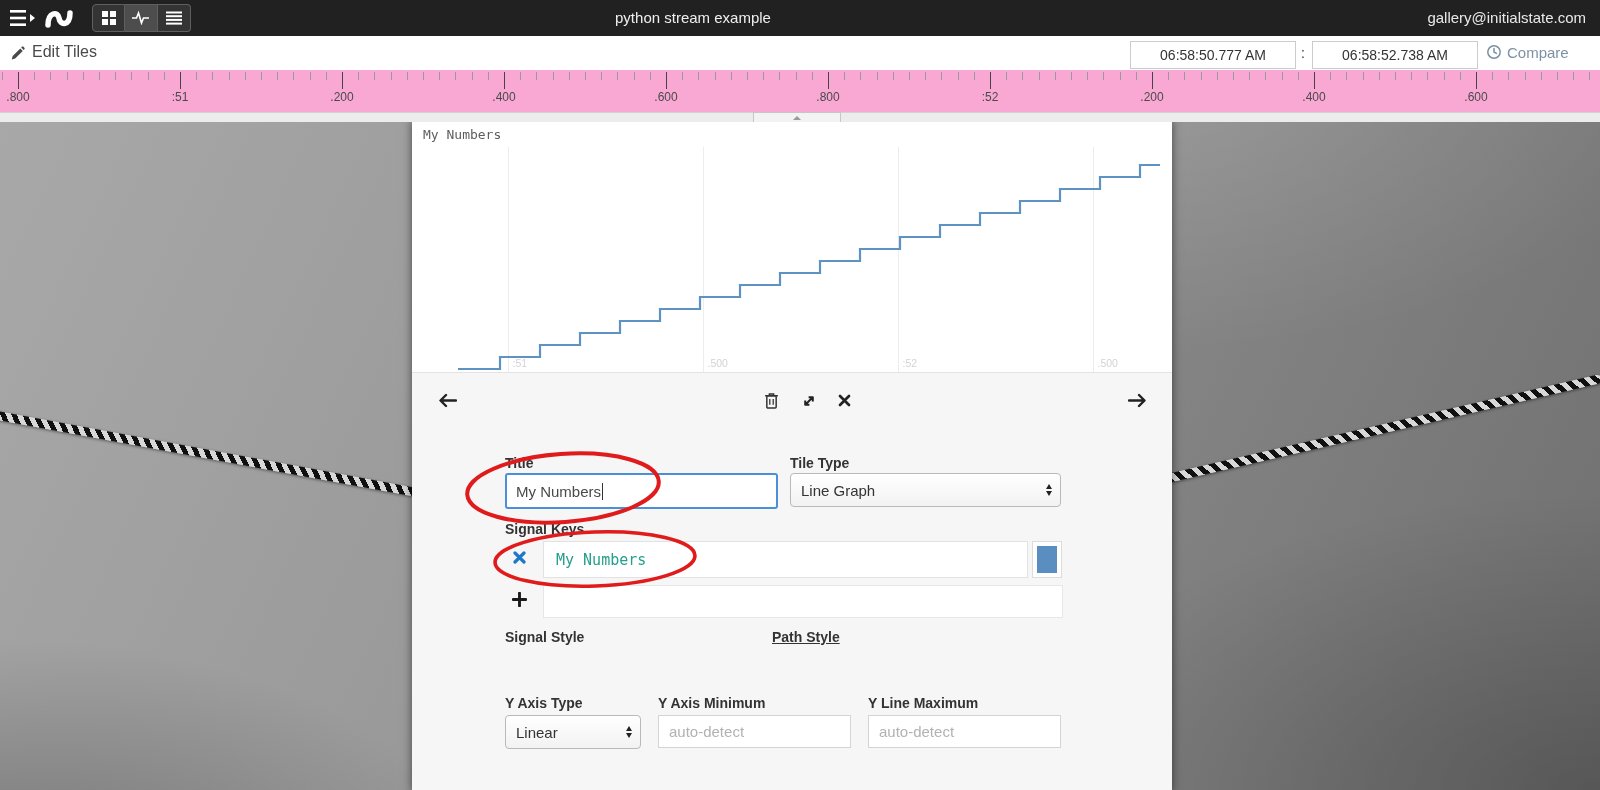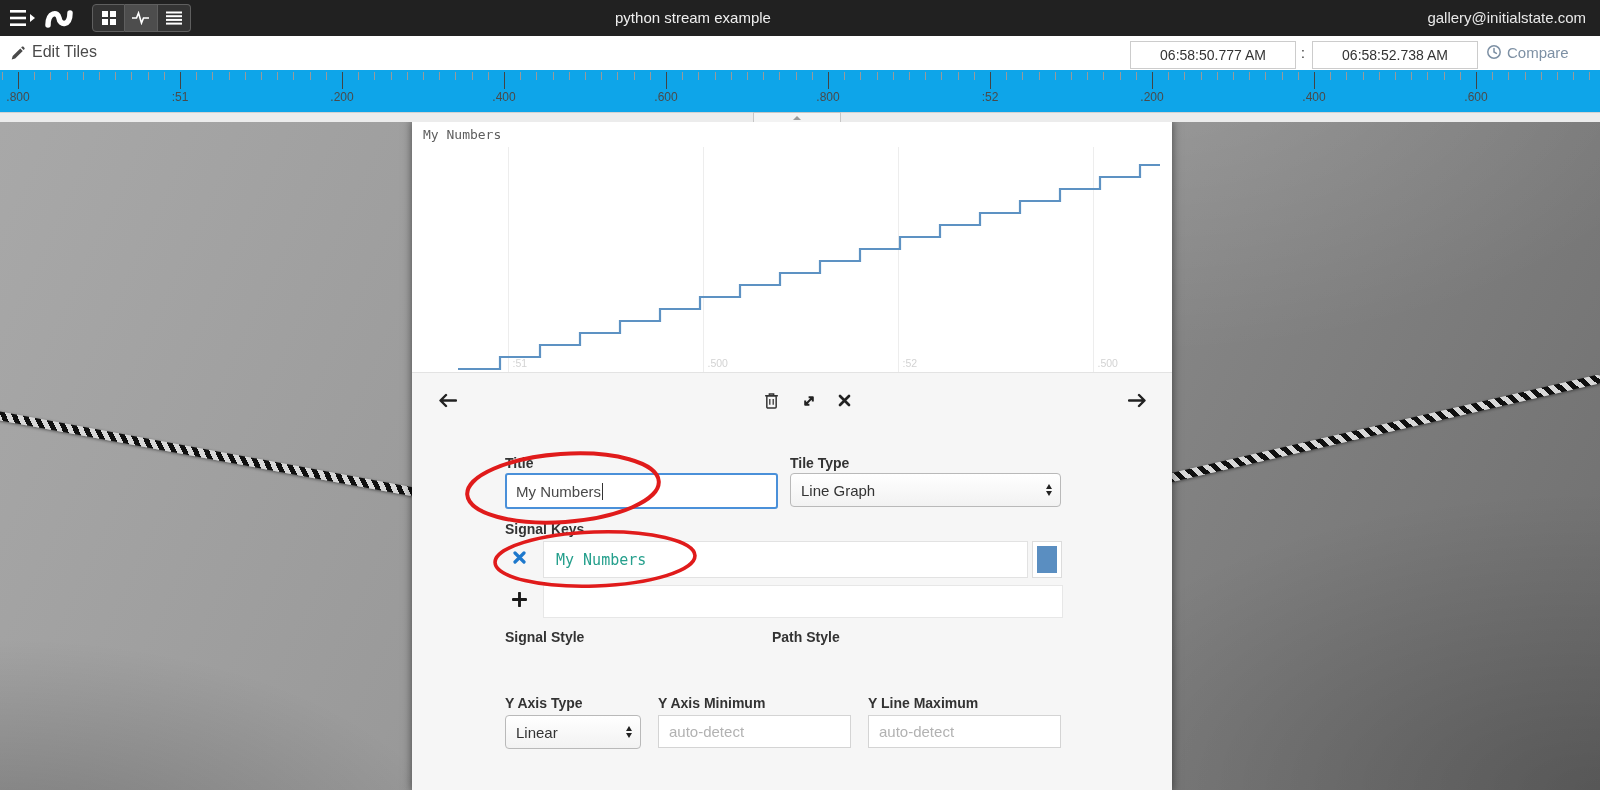--- a/index.html
+++ b/index.html
@@ -26,21 +26,21 @@
   .edit-tiles{position:absolute;left:10px;top:7px;display:flex;align-items:flex-end;gap:7px;
               color:#4a4a4a;font-size:16px;cursor:pointer;}
   .time-box{position:absolute;top:5px;height:26px;line-height:26px;border:1px solid #ccc;
             background:#fff;width:164px;text-align:center;font-size:14px;color:#333;
             font-family:"Liberation Sans",sans-serif;box-sizing:content-box;padding:0;}
   .time-colon{position:absolute;top:9px;left:1301px;color:#333;font-size:14px;}
   .compare{position:absolute;left:1486px;top:8px;display:flex;align-items:flex-start;gap:5px;
            color:#7d90a4;font-size:15px;cursor:pointer;}
 
   
-  .ruler{position:absolute;top:70px;left:0;width:1600px;height:42px;background:#0ea5e9;}
+  .ruler{position:absolute;top:70px;left:0;width:1600px;height:42px;background:#f9a8d4;}
   .tick{position:absolute;top:2px;width:1px;background:#9a9a9a;}
   .tick.major{background:#444;}
   .tick-label{position:absolute;top:20px;width:44px;text-align:center;
               font-size:12px;color:#4a4a4a;}
 
   
   .strip{position:absolute;top:112px;left:0;width:1600px;height:9px;background:#ececec;
          border-top:1px solid #d2d2d2;border-bottom:1px solid #c9c9c9;box-sizing:content-box;}
   .strip-tab{position:absolute;left:753px;top:-1px;width:86px;height:9px;background:#f3f3f3;
              border:1px solid #c6c6c6;display:flex;align-items:center;justify-content:center;}
@@ -365,21 +365,21 @@
 
       <span class="icon-btn" style="left:100px;top:219px;">
         <svg width="15" height="15" viewBox="0 0 14 14">
           <path d="M7 1 V13 M1 7 H13" stroke="#1a1a1a" stroke-width="2.7" stroke-linecap="round"></path>
         </svg>
       </span>
       <div class="row2-input"></div>
 
       <div class="form-label" style="left:93px;top:256px;">Signal Style</div>
 
-      <div class="form-label" style="left:360px;top:256px;">Path Style</div>
+      <div class="form-label" style="left:360px;top:256px;text-decoration:underline;">Path Style</div>
 
       <div class="form-label" style="left:93px;top:322px;">Y Axis Type</div>
       <div class="select" style="left:93px;top:342px;width:136px;">
         <span>Linear</span>
         <span class="spinner">
           <span class="spin-up"></span>
             <span class="spin-down"></span>
         </span>
       </div>
 

